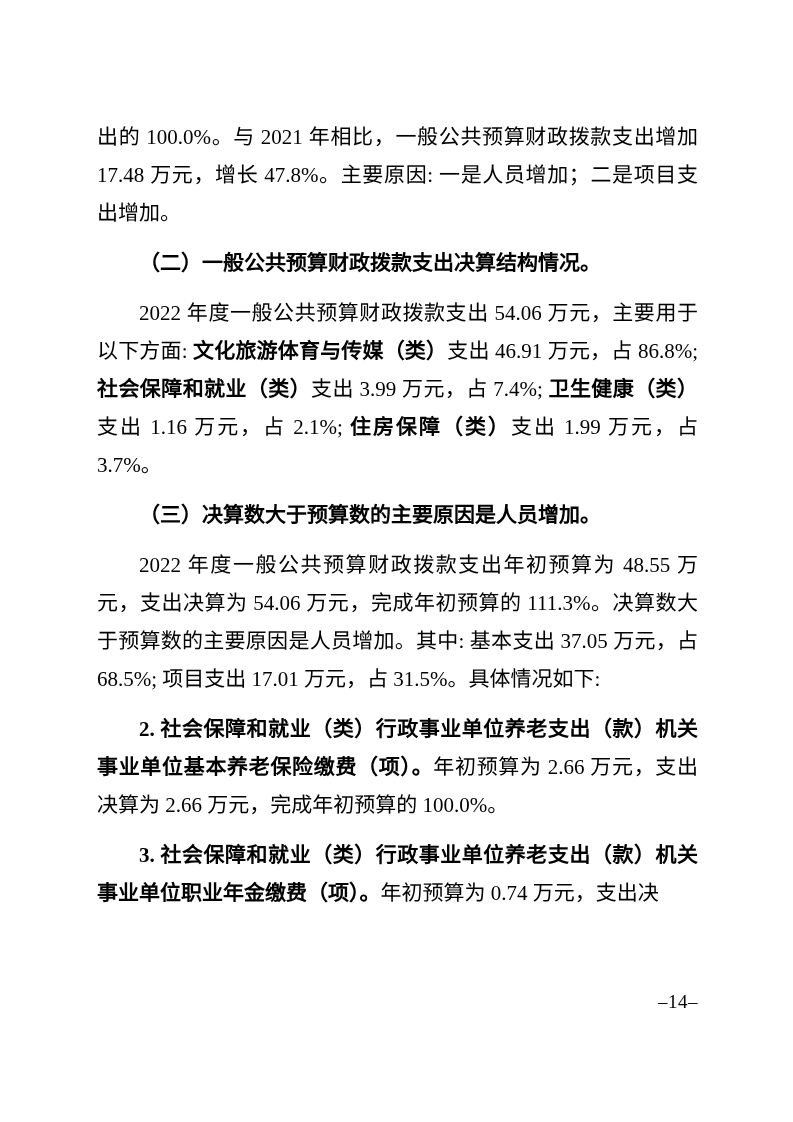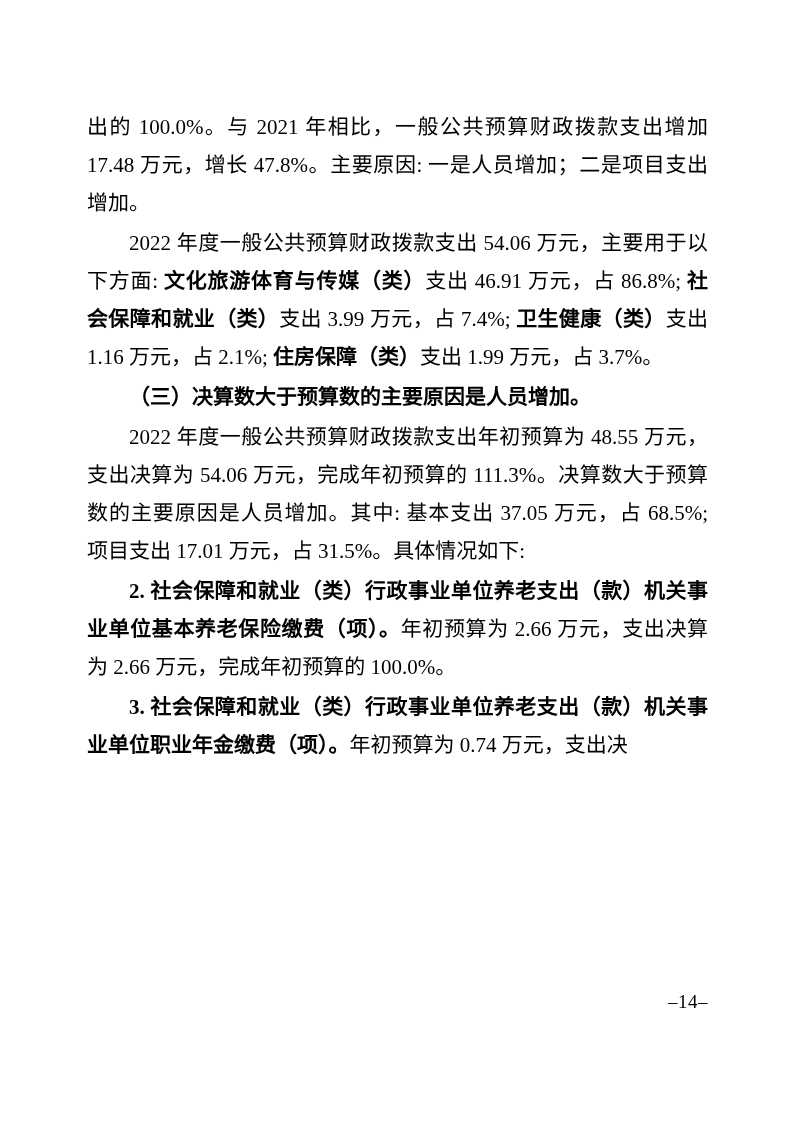--- a/index.html
+++ b/index.html
@@ -18,48 +18,49 @@
   .doc-content {
     position: absolute;
     left: 85px;
     top: 106px;
     width: 625px;
     font-size: 21px;
     line-height: 38px;
     text-align: justify;
   }
   p.para {
-    margin: 2px;
+    margin: 12px;
     padding: 0;
   }
   p.para.indent {
     text-indent: 2em;
   }
   .seg-bold {
     font-weight: bold;
   }
   .seg-regular {
     font-weight: normal;
   }
   .page-footer {
     position: absolute;
     top: 991px;
     left: 648px;
     width: 60px;
     font-size: 19px;
     line-height: 22px;
-    text-align: right;
+    text-align: center;
     letter-spacing: 0.5px;
   }
 </style>
 </head>
 <body>
 
 <div class="doc-content">
     <p class="para"><span class="seg-regular">出的 100.0%。与 2021 年相比，一般公共预算财政拨款支出增加 17.48 万元，增长 47.8%。主要原因: 一是人员增加；二是项目支出增加。</span></p>
+    <p class="para indent"><span class="seg-bold">（二）一般公共预算财政拨款支出决算结构情况。</span></p>
     <p class="para indent"><span class="seg-regular">2022 年度一般公共预算财政拨款支出 54.06 万元，主要用于以下方面: </span><span class="seg-bold">文化旅游体育与传媒（类）</span><span class="seg-regular">支出 46.91 万元，占 86.8%; </span><span class="seg-bold">社会保障和就业（类）</span><span class="seg-regular">支出 3.99 万元，占 7.4%; </span><span class="seg-bold">卫生健康（类）</span><span class="seg-regular">支出 1.16 万元，占 2.1%; </span><span class="seg-bold">住房保障（类）</span><span class="seg-regular">支出 1.99 万元，占 3.7%。</span></p>
     <p class="para indent"><span class="seg-bold">（三）决算数大于预算数的主要原因是人员增加。</span></p>
     <p class="para indent"><span class="seg-regular">2022 年度一般公共预算财政拨款支出年初预算为 48.55 万元，支出决算为 54.06 万元，完成年初预算的 111.3%。决算数大于预算数的主要原因是人员增加。其中: 基本支出 37.05 万元，占 68.5%; 项目支出 17.01 万元，占 31.5%。具体情况如下:</span></p>
     <p class="para indent"><span class="seg-bold">2. 社会保障和就业（类）行政事业单位养老支出（款）机关事业单位基本养老保险缴费（项）。</span><span class="seg-regular">年初预算为 2.66 万元，支出决算为 2.66 万元，完成年初预算的 100.0%。</span></p>
     <p class="para indent"><span class="seg-bold">3. 社会保障和就业（类）行政事业单位养老支出（款）机关事业单位职业年金缴费（项）。</span><span class="seg-regular">年初预算为 0.74 万元，支出决</span></p>
   </div>
 
 <div class="page-footer">–14–</div>
 
 </body></html>

